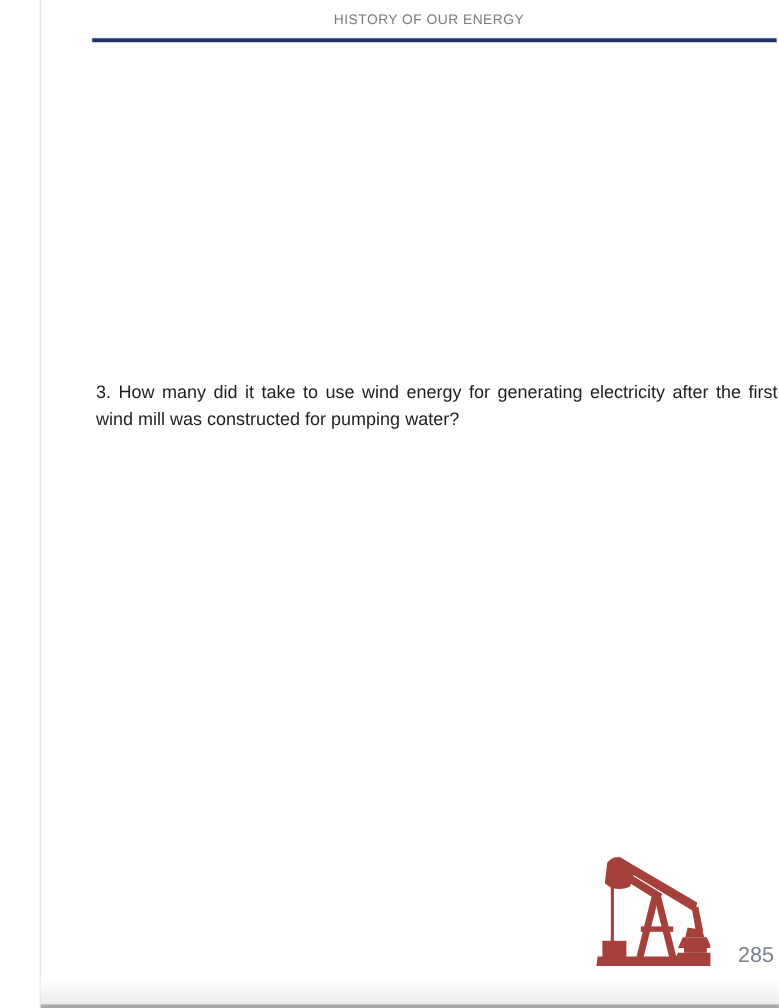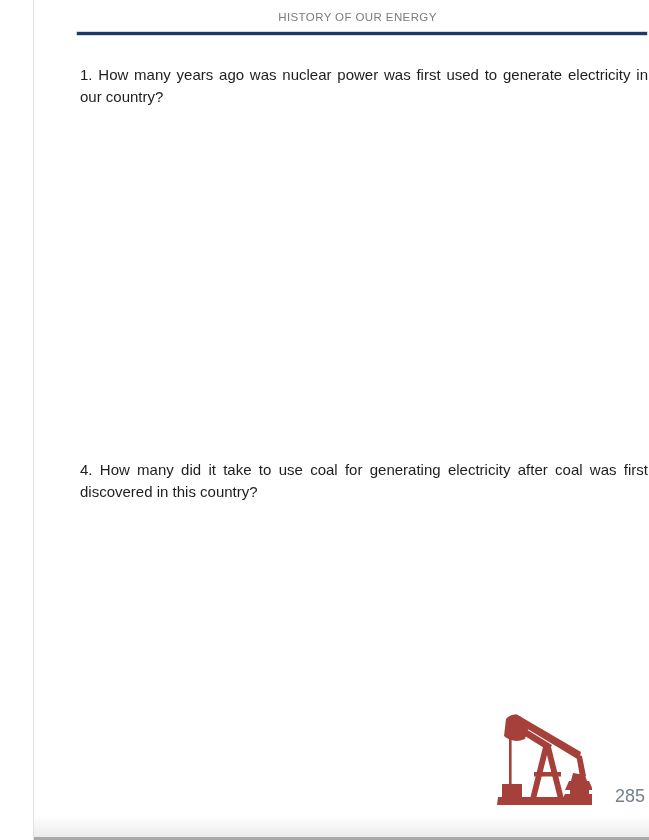--- a/index.html
+++ b/index.html
@@ -83,22 +83,21 @@
 </style>
 </head>
 <body>
 
 <div class="page">
 
   <div class="header-title">HISTORY OF OUR ENERGY</div>
 
   <div class="header-rule"></div>
 
-  <p class="q q1">1. How many years ago was nuclear power was first used to generate electricity in our country?</p>
-  <p class="q q4">4. How many did it take to use coal for generating electricity after coal was first discovered in this country?</p>
+  <p class="q q3">3. How many did it take to use wind energy for generating electricity after the first wind mill was constructed for pumping water?</p>
 
   <svg class="pump-icon" viewBox="0 0 100 106" aria-hidden="true">
     <g>
 
       <polygon points="6,98 102,98 103,106 5,106"></polygon>
 
       <rect x="10" y="85" width="20" height="15"></rect>
 
       <rect x="17" y="33" width="2.6" height="53"></rect>
 

